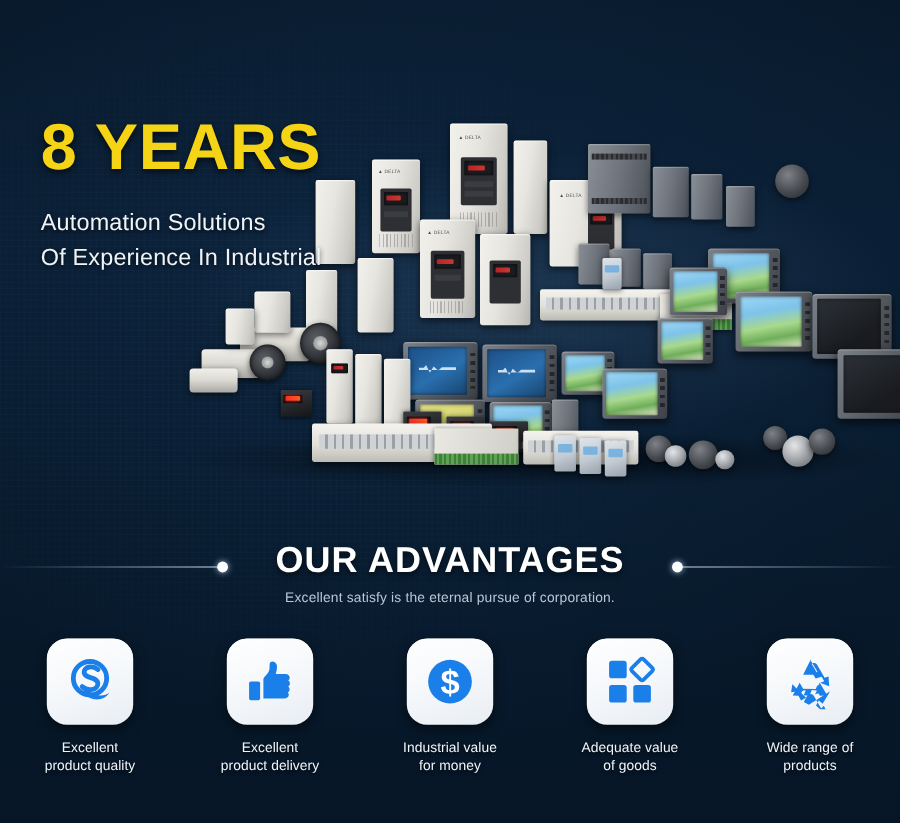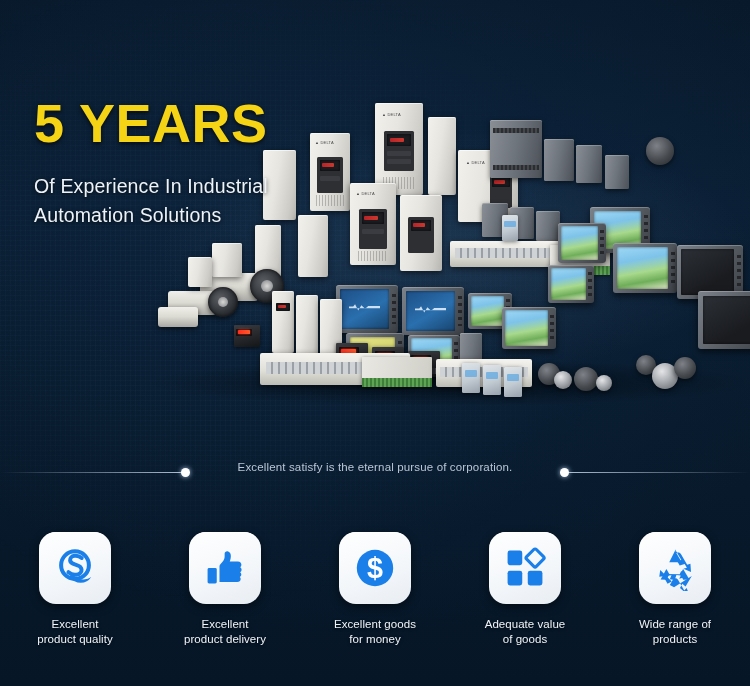--- a/index.html
+++ b/index.html
@@ -283,24 +283,24 @@
 </style>
 </head>
 <body>
 
 <div id="banner">
 
   <div class="grid-texture"></div>
   <div class="vignette"></div>
 
   <div class="hero-copy">
-    <div class="hero-years">5 YEARS</div>
+    <div class="hero-years">8 YEARS</div>
     <div class="hero-sub">
+      <div>Automation Solutions</div>
       <div>Of Experience In Industrial</div>
-      <div>Automation Solutions</div>
     </div>
   </div>
 
   <div class="montage-shadow"></div>
   <div class="montage">
     <div class="montage-glow"></div>
 
     <div class="prod vfd" style="left:225px; top:8px; width:48px; height:92px;">
       <div class="logo" style="left:7px; top:9px;">▲ DELTA</div>
       <div class="keypad" style="left:9px; top:28px; width:30px; height:40px;"></div>
@@ -466,20 +466,21 @@
   </div>
 
   <div class="divider-row">
     <div class="div-line left"></div>
     <div class="div-dot left"></div>
     <div class="div-line right"></div>
     <div class="div-dot right"></div>
   </div>
 
   <div class="section-head">
+    <div class="section-title">OUR ADVANTAGES</div>
     <div class="section-sub">Excellent satisfy is the eternal pursue of corporation.</div>
   </div>
 
   <div class="advantages">
 
     <div class="adv-item">
       <div class="adv-card">
         <span>
           <svg width="46" height="46" viewBox="0 0 48 48">
             <circle cx="24" cy="21" r="14.5" fill="none" stroke="#1a7fe8" stroke-width="4.2"></circle>
@@ -507,21 +508,21 @@
 
     <div class="adv-item">
       <div class="adv-card">
         <span>
           <svg width="46" height="46" viewBox="0 0 48 48">
             <circle cx="24" cy="24" r="19" fill="#1a7fe8"></circle>
             <text x="24" y="34.5" text-anchor="middle" font-family="'Liberation Sans', sans-serif" font-size="30" font-weight="bold" fill="#ffffff">$</text>
           </svg>
         </span>
       </div>
-      <div class="adv-label">Excellent goods
+      <div class="adv-label">Industrial value
 for money</div>
     </div>
 
     <div class="adv-item">
       <div class="adv-card">
         <span>
           <svg width="44" height="44" viewBox="0 0 48 48">
             <rect x="5" y="5" width="16" height="16" rx="2.6" fill="#1a7fe8"></rect>
             <rect x="5" y="27" width="16" height="16" rx="2.6" fill="#1a7fe8"></rect>
             <rect x="27" y="27" width="16" height="16" rx="2.6" fill="#1a7fe8"></rect>

